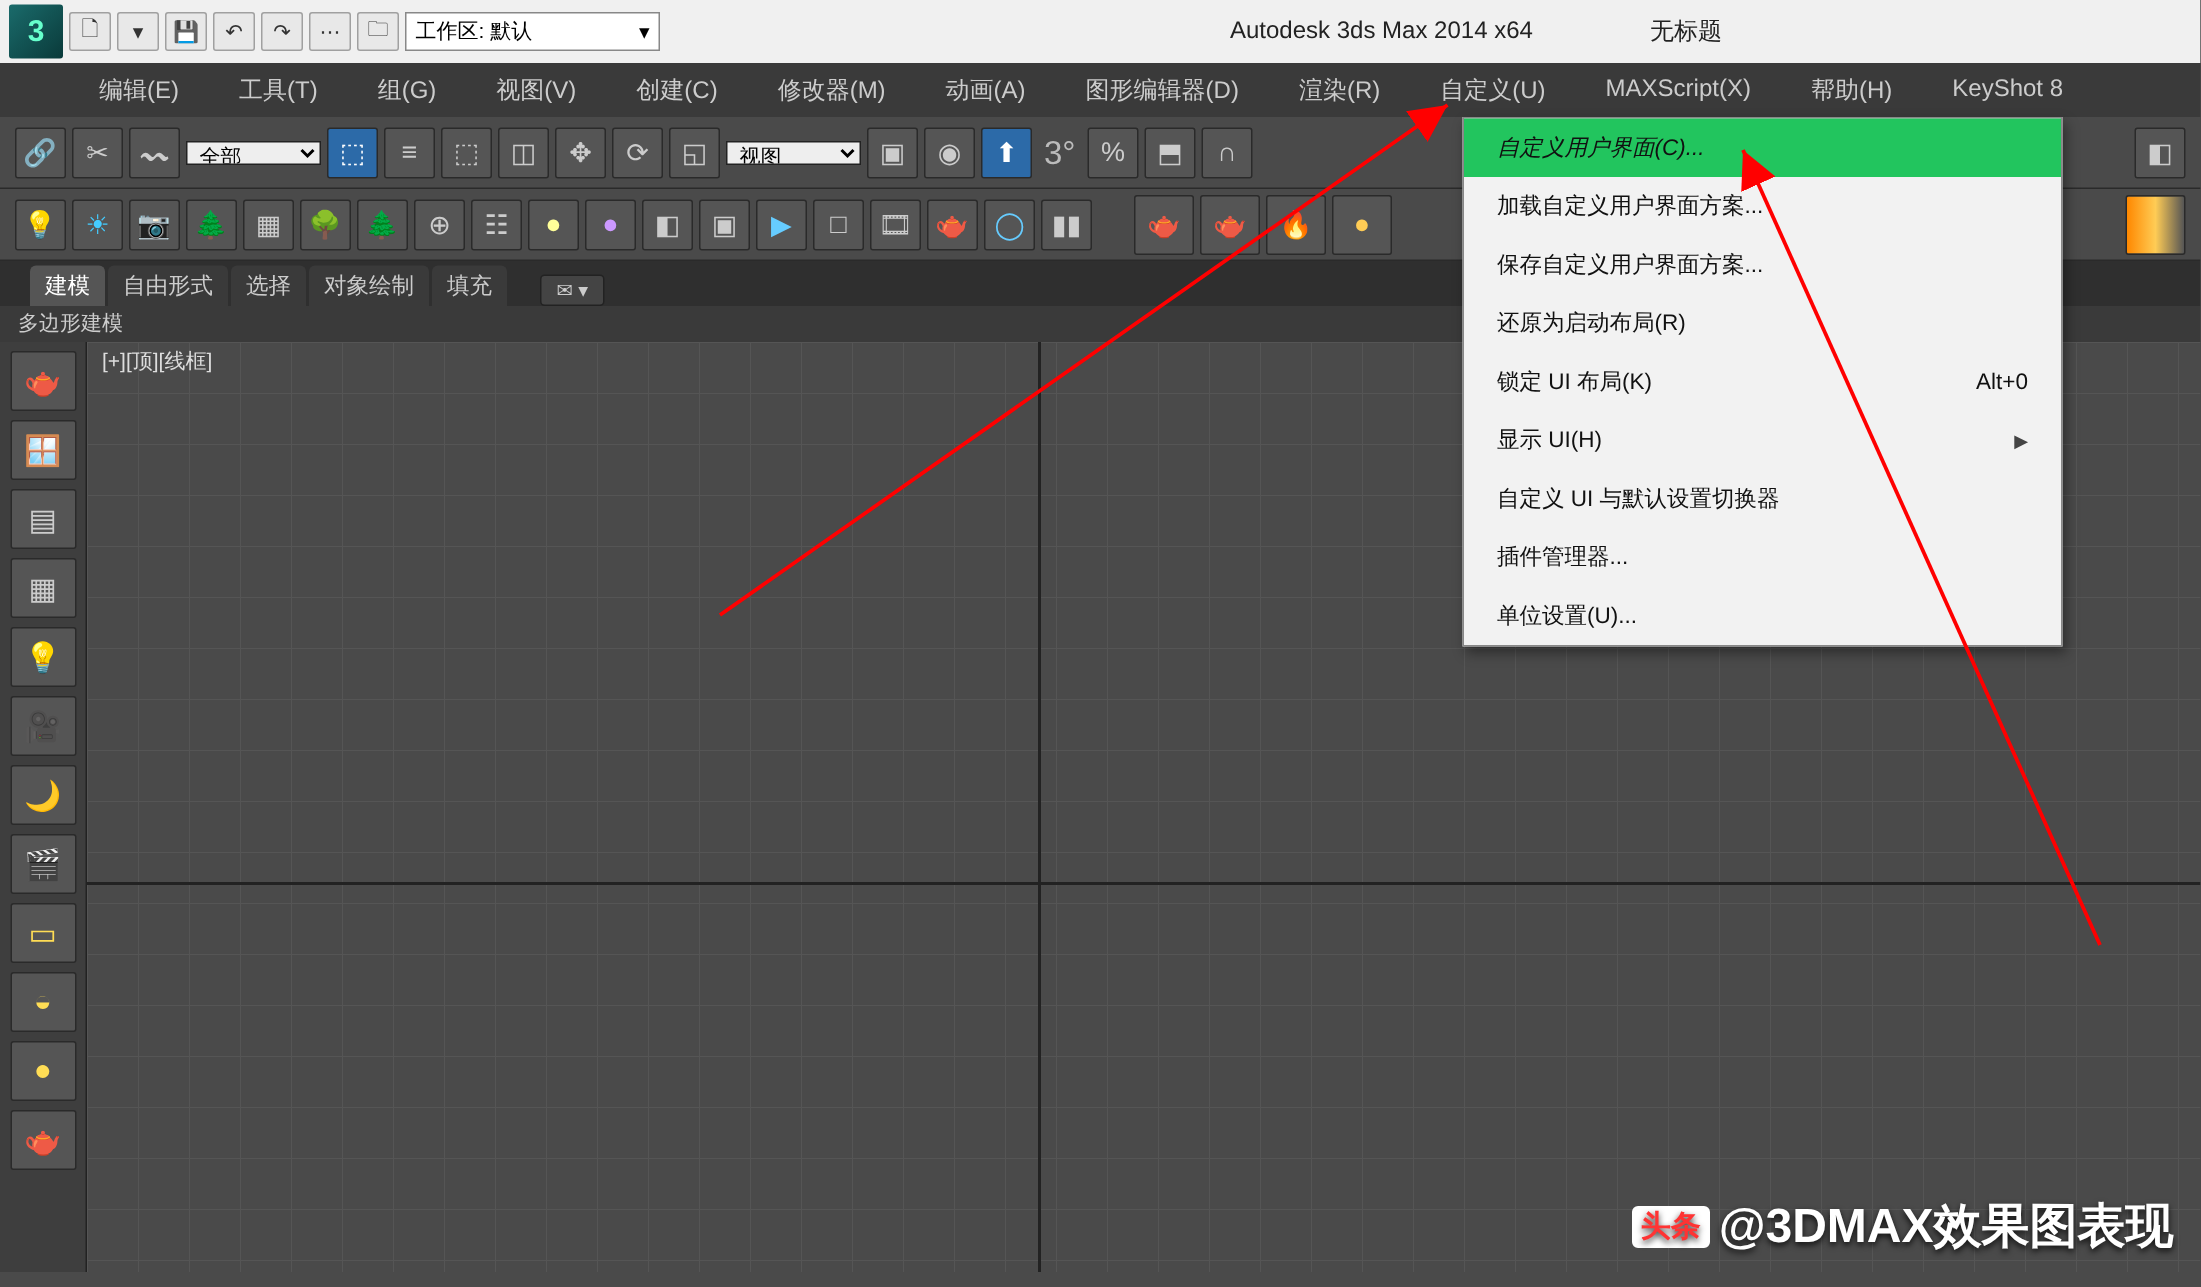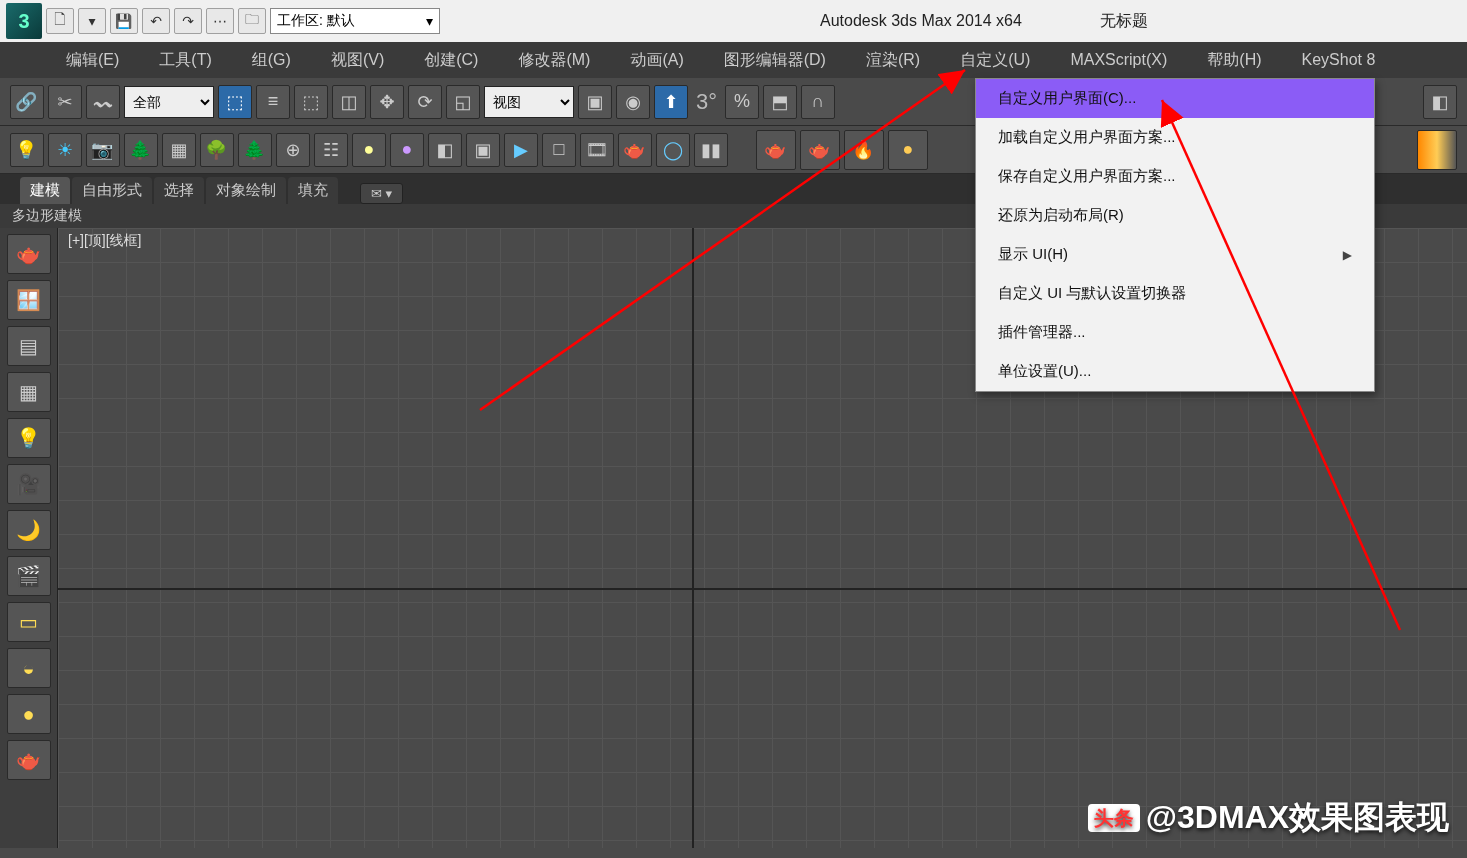--- a/index.html
+++ b/index.html
@@ -16,21 +16,21 @@
 
 .menubar { height: 36px; background: #3a3a3a; display: flex; align-items: center; padding-left: 60px; gap: 28px; color: #ccc; font-size: 16px; position: relative; z-index: 5; }
 .menu-item { cursor: pointer; padding: 4px 6px; }
 
 
 .toolbars { background: #4a4a4a; }
 .toolbar-row { height: 48px; display: flex; align-items: center; gap: 4px; padding: 0 10px; border-bottom: 1px solid #2a2a2a; }
 .tool { width: 34px; height: 34px; border: 1px solid #2a2a2a; background: #555; border-radius: 2px; display: flex; align-items: center; justify-content: center; font-size: 18px; color: #ccc; cursor: pointer; }
 .tool.active { background: #2c6aa8; color: #fff; }
 .tool.big { width: 40px; height: 40px; }
-.tool-select { height: 32px; min-width: 90px; background: #eee; border: 1px solid #222; font-size: 14px; padding: 0 4px; }
+.tool-select { height: 16px; min-width: 90px; background: #eee; border: 1px solid #222; font-size: 14px; padding: 0 4px; }
 .angle-display { font-size: 22px; color: #bbb; margin: 0 4px; }
 
 
 .tab-strip { height: 30px; background: #2f2f2f; display: flex; align-items: end; padding-left: 20px; gap: 2px; }
 .tab { padding: 4px 10px; background: #3a3a3a; color: #ccc; font-size: 15px; border-radius: 4px 4px 0 0; cursor: pointer; }
 .tab.active { background: #555; color: #fff; }
 .env-btn { margin-left: 20px; background: #444; border: 1px solid #222; padding: 2px 10px; border-radius: 3px; font-size: 13px; color: #ccc; cursor: pointer;}
 
 
 .sublabel { height: 24px; background: #3a3a3a; color: #ccc; font-size: 14px; padding-left: 12px; display: flex; align-items: center; }
@@ -43,21 +43,21 @@
 .grid-canvas { position: absolute; inset: 0; 
   background-image: linear-gradient(#555 1px, transparent 1px), linear-gradient(90deg, #555 1px, transparent 1px);
   background-size: 34px 34px; }
 .thick-v { position:absolute; top:0; bottom:0; left:45%; width:2px; background:#222;}
 .thick-h { position:absolute; left:0; right:0; top:58%; height:2px; background:#222;}
 .view-label { position: absolute; top: 4px; left: 10px; color: #ddd; font-size: 14px; background: transparent; }
 
 
 .dropdown { position: absolute; top: 78px; left: 975px; width: 400px; background: #f2f2f2; border: 1px solid #888; box-shadow: 2px 4px 8px rgba(0,0,0,0.4); z-index: 100; font-size: 15px; }
 .dd-item { padding: 10px 22px; display: flex; justify-content: space-between; align-items: center; cursor: pointer; color: #111; white-space: nowrap;}
-.dd-item.highlight { background: #8b5cf6; }
+.dd-item.highlight { background: #22c55e; font-style: italic; }
 .dd-sub-ind { font-size: 12px; color: #444; }
 
 
 .arrow-svg { position: absolute; top:0; left:0; z-index: 200; pointer-events: none; }
 
 
 .watermark { position: absolute; right: 18px; bottom: 18px; color: #fff; font-size: 32px; font-weight: bold; text-shadow: 0 2px 4px rgba(0,0,0,0.8); display:flex; align-items:center; gap:6px; z-index: 50;}
 .wm-badge { display: inline-flex; flex-direction: column; align-items: center; line-height: 1; font-size: 20px; font-weight: bold; background:#fff; color:#f33; padding:2px 4px; border-radius:4px; border:2px solid #fff;}
 
 </style>
@@ -192,20 +192,24 @@
   <div class="dd-item">
       <span>加载自定义用户界面方案...</span>
     </div>
   <div class="dd-item">
       <span>保存自定义用户界面方案...</span>
     </div>
   <div class="dd-item">
       <span>还原为启动布局(R)</span>
     </div>
   <div class="dd-item">
+      <span>锁定 UI 布局(K)</span>
+      <span>Alt+0</span>
+    </div>
+  <div class="dd-item">
       <span>显示 UI(H)</span>
       <span class="dd-sub-ind">▶</span>
     </div>
   <div class="dd-item">
       <span>自定义 UI 与默认设置切换器</span>
     </div>
   <div class="dd-item">
       <span>插件管理器...</span>
     </div>
   <div class="dd-item">

